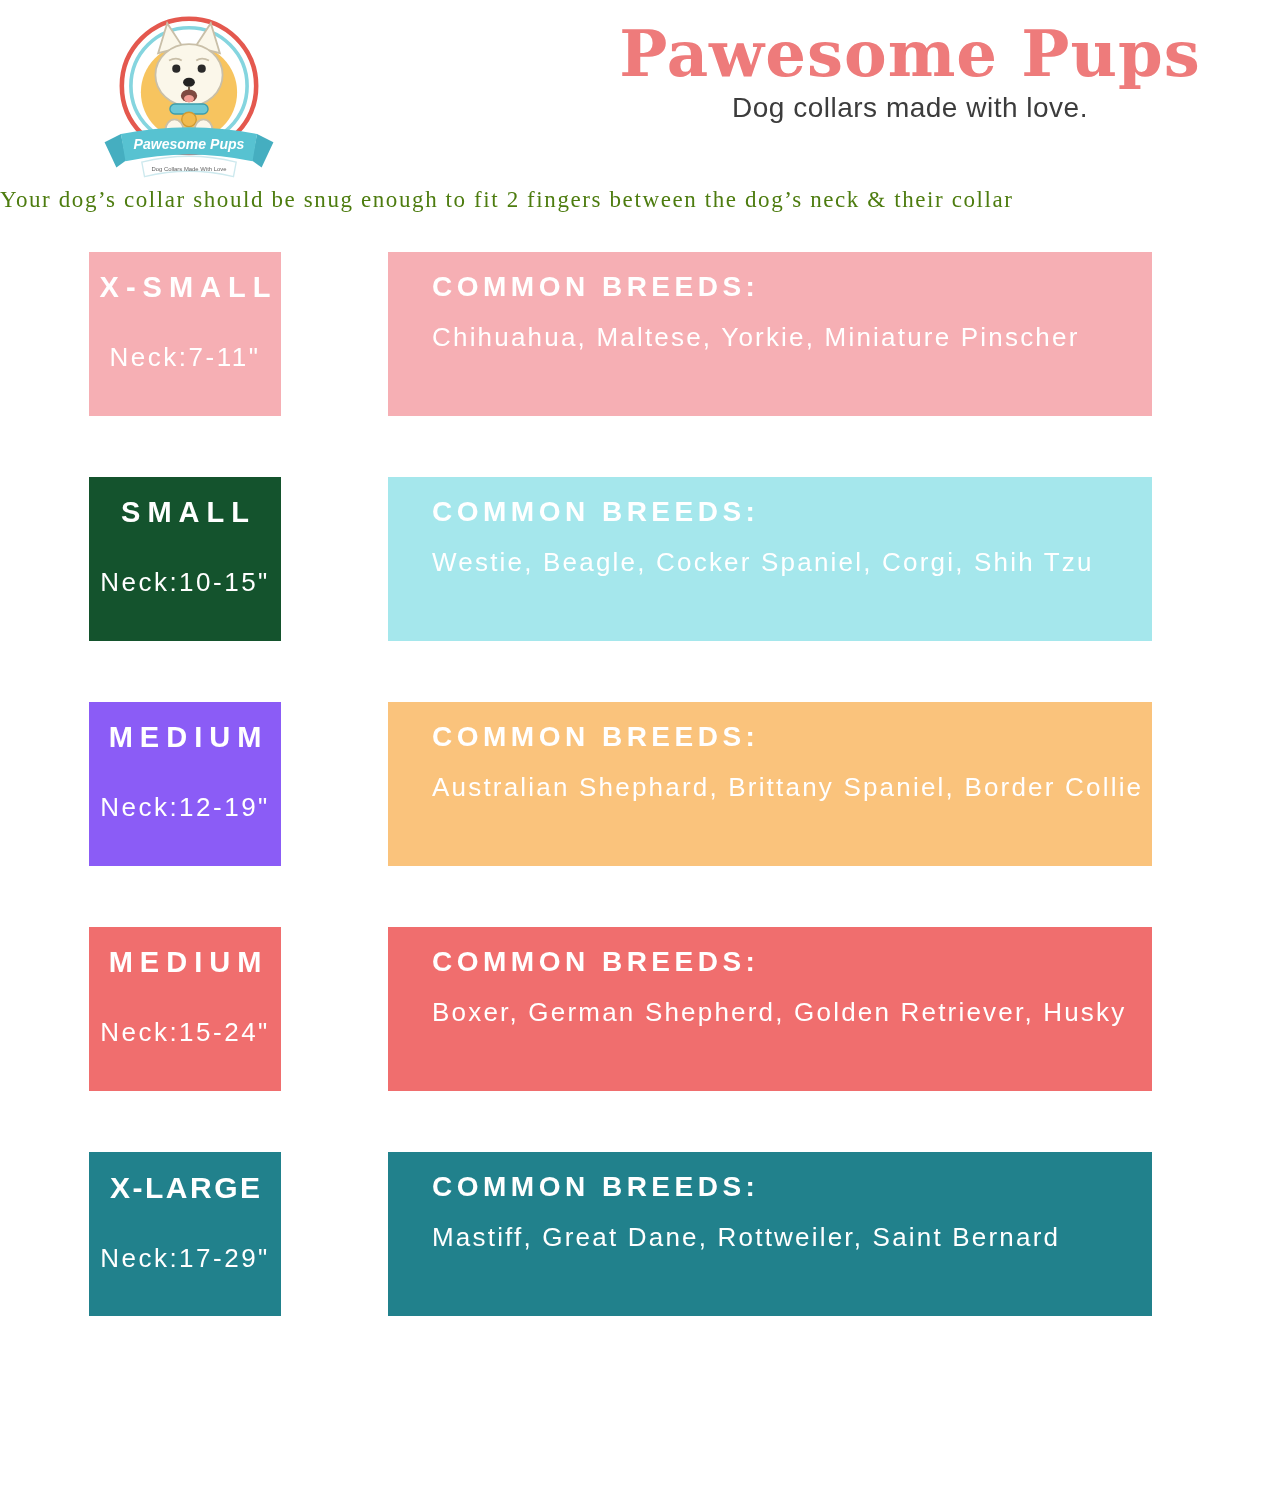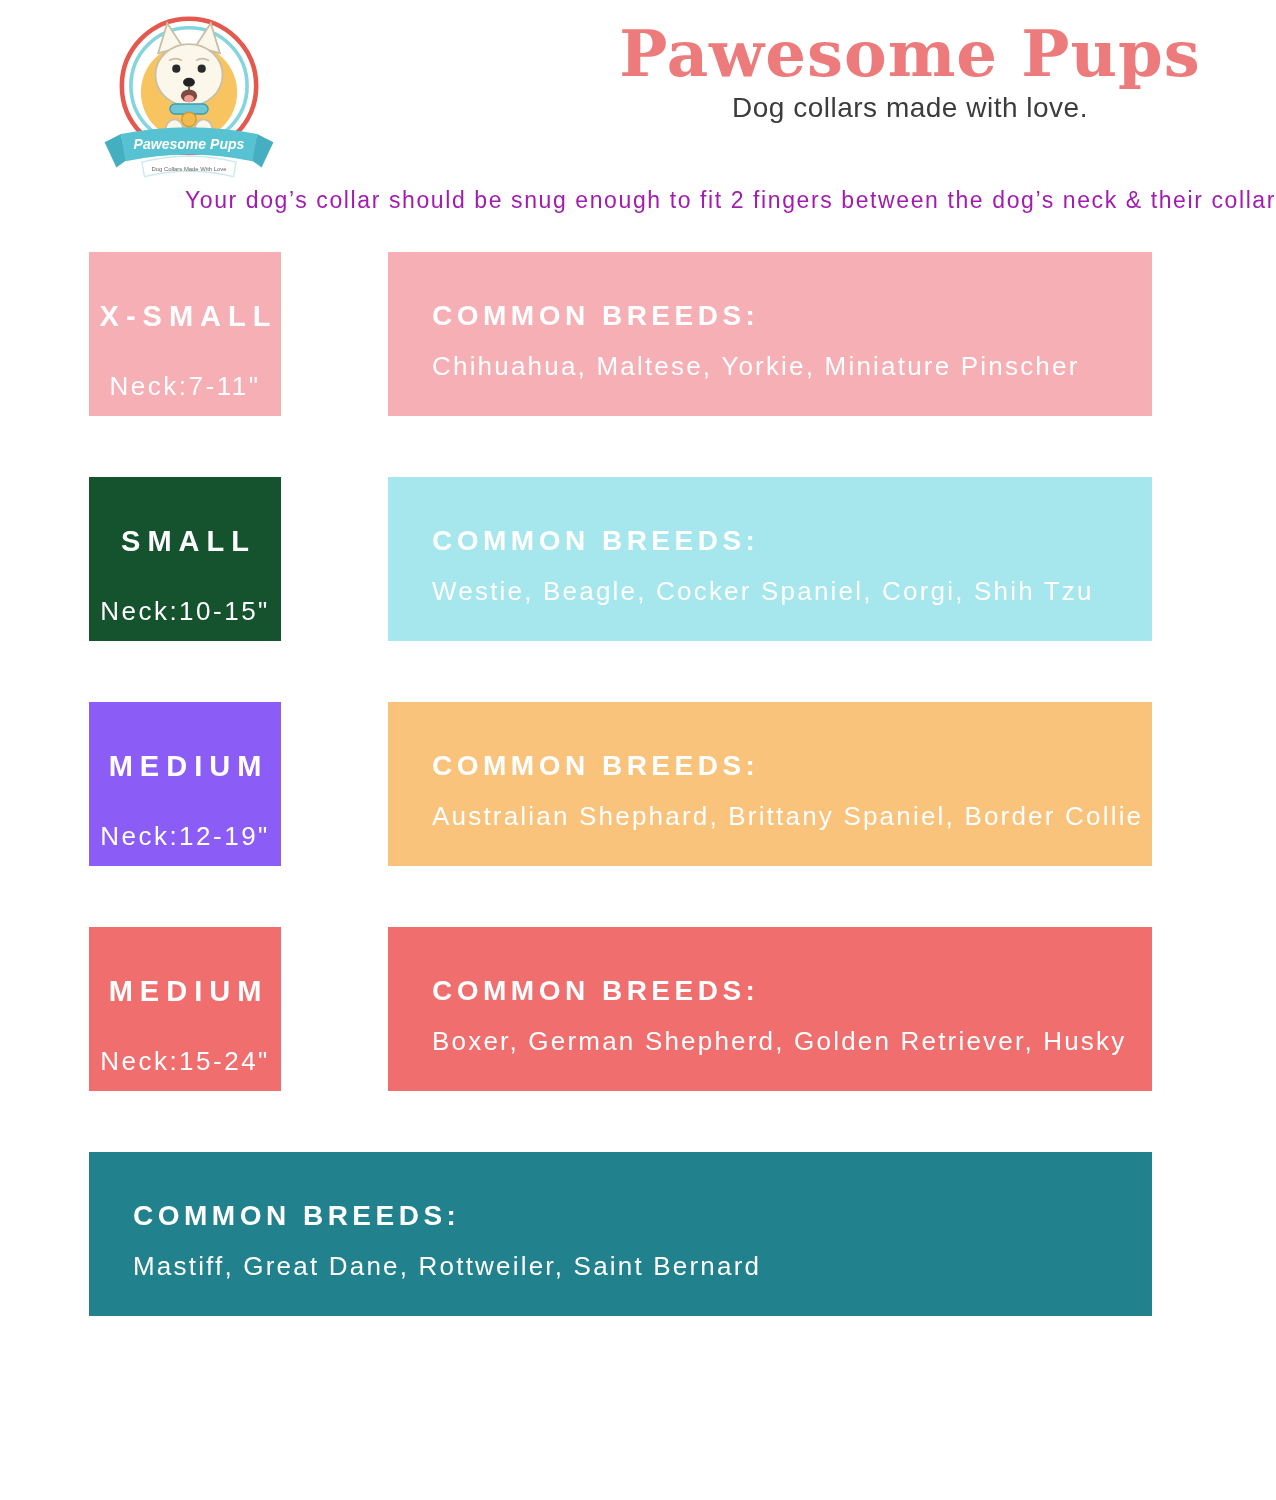--- a/index.html
+++ b/index.html
@@ -41,41 +41,42 @@
     color: #3C3C3C;
     letter-spacing: 0.5px;
   }
 
   
   .tagline {
     position: absolute;
     top: 187px;
     left: 0;
     width: 100%;
-    text-align: right;
+    text-align: left;
     font-size: 23px;
-    color: #a21caf;
+    color: #4d7c0f;
     letter-spacing: 1.6px;
+    font-family: Liberation Serif, serif;
   }
 
   
   .rows {
     position: absolute;
     top: 252px;
     left: 89px;
     width: 1063px;
   }
   .row {
     display: flex;
     margin-bottom: 61px;
   }
   .row:last-child { margin-bottom: 0; }
   .block {
     height: 164px;
-    padding-top: 50px;
+    padding-top: 21px;
     color: #ffffff;
   }
   .block-left {
     width: 192px;
     text-align: center;
     margin-right: 107px;
     flex: 0 0 auto;
   }
   .block-right {
     flex: 1 1 auto;
@@ -197,20 +198,24 @@
         <div class="size-name">MEDIUM</div>
         <div class="neck">Neck:15-24"</div>
       </div>
       <div class="block block-right" style="background-color: rgb(240, 110, 110);">
         <div class="cb-heading">COMMON BREEDS:</div>
         <div class="breeds">Boxer, German Shepherd, Golden Retriever, Husky</div>
       </div>
     </section>
 
     <section class="row row-xl">
+      <div class="block block-left" style="background-color: rgb(33, 129, 140);">
+        <div class="size-name">X-LARGE</div>
+        <div class="neck">Neck:17-29"</div>
+      </div>
       <div class="block block-right" style="background-color: rgb(33, 129, 140);">
         <div class="cb-heading">COMMON BREEDS:</div>
         <div class="breeds">Mastiff, Great Dane, Rottweiler, Saint Bernard</div>
       </div>
     </section>
 
   </main>
 </div>
 
 </body></html>

